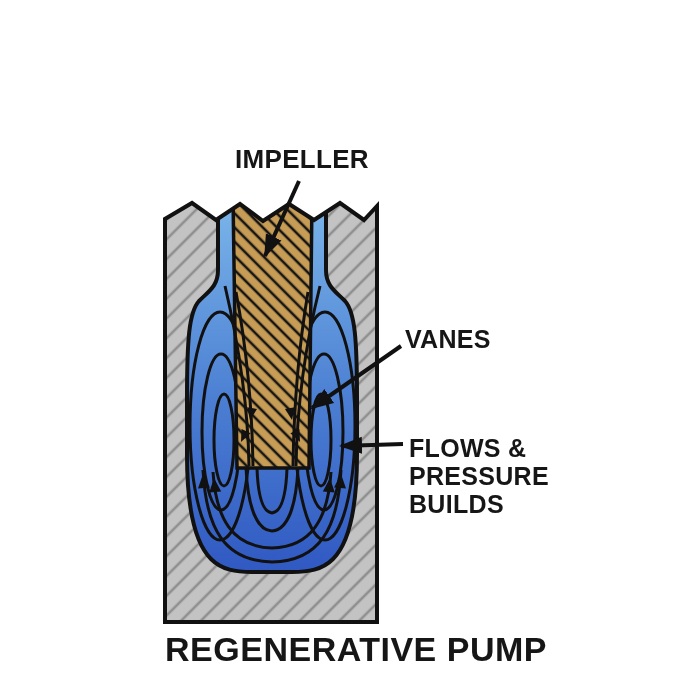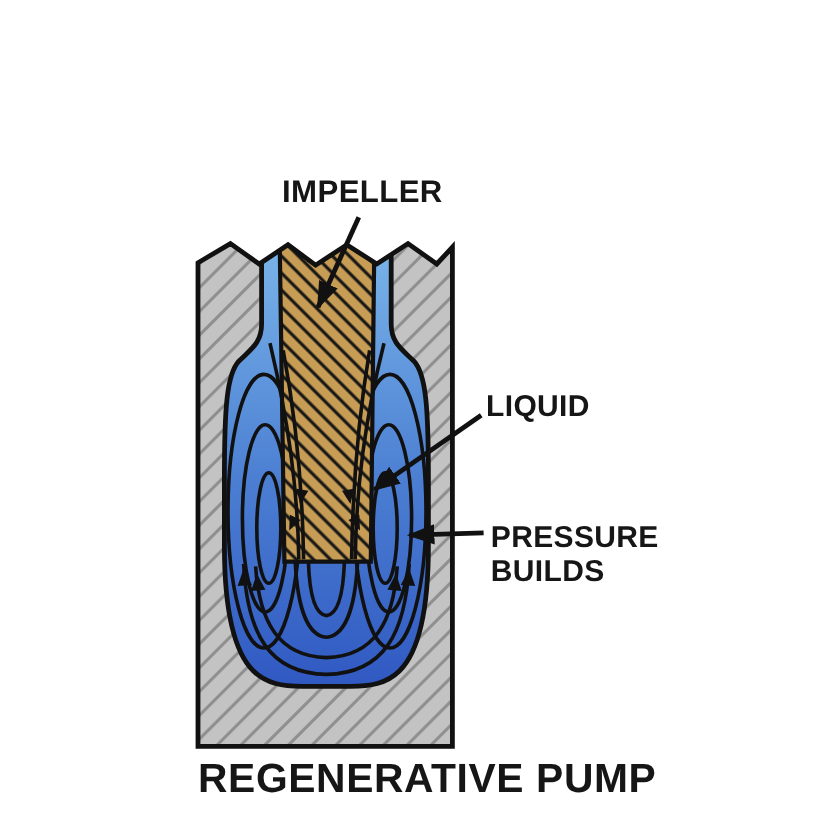--- a/index.html
+++ b/index.html
@@ -122,22 +122,23 @@
 
   <g style="stroke:var(--outline-black,#111)" stroke-width="4">
     <line x1="299" y1="181" x2="265" y2="256" marker-end="url(#arrowBig)"></line>
     <line x1="401" y1="346" x2="312" y2="408" marker-end="url(#arrowBig)"></line>
     <line x1="403" y1="444" x2="341" y2="446" marker-end="url(#arrowBig)"></line>
   </g>
 </svg>
 
 <div class="lbl lbl-impeller">IMPELLER</div>
 
-<div class="lbl lbl-vanes">LIQUID</div>
+<div class="lbl lbl-vanes">VANES</div>
 
 <div class="lbl lbl-liquid">
+  <span>FLOWS &amp;</span>
   <span>PRESSURE</span>
   <span>BUILDS</span>
 </div>
 
 <div class="lbl lbl-title">REGENERATIVE PUMP</div>
 
 </div>
 
 </body></html>

